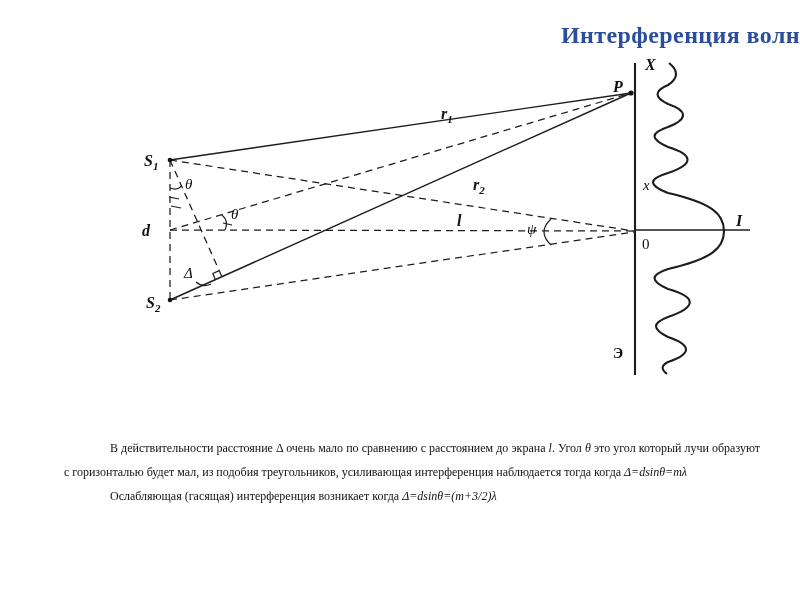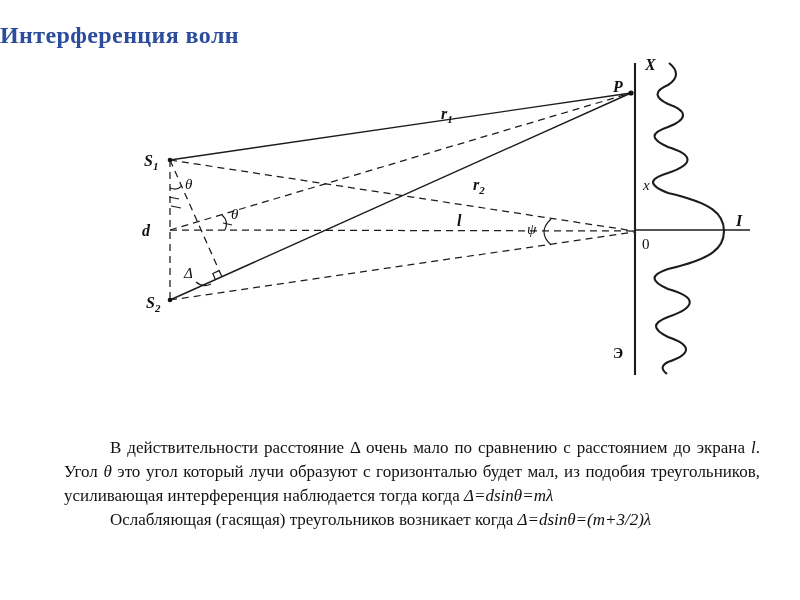--- a/index.html
+++ b/index.html
@@ -1,32 +1,32 @@
 <!DOCTYPE html>
 <html><head>
 <meta charset="utf-8">
 <style>
   *{margin:0;padding:0;box-sizing:border-box}
   html,body{width:800px;height:600px}
   body{background:#ffffff;font-family:"Liberation Serif",serif;position:relative;overflow:hidden;color:#111}
-  .title{position:absolute;top:22px;left:0;width:100%;text-align:left;
+  .title{position:absolute;top:22px;left:0;width:100%;text-align:right;
          font-size:24px;font-weight:bold;color:#2c4d9c;letter-spacing:.4px}
   .diagram{position:absolute;left:0;top:0}
   .diagram line,.diagram path{stroke:#1c1c1c;fill:none}
   .solid{stroke-width:1.4}
   .thick{stroke-width:2.1}
   .dash{stroke-width:1.25;stroke-dasharray:7 5}
   .arc{stroke-width:1.2}
   .lbl text{fill:#111;font-family:"Liberation Serif",serif}
   .var{font-style:italic;font-weight:bold;font-size:16px}
   .sub{font-size:11px;font-weight:bold;font-style:italic}
   .gk{font-style:italic;font-size:15px}
   .plain{font-size:15px}
   .bodytext{position:absolute;left:64px;right:40px;top:436px;
-            font-size:17px;line-height:24px}
+            font-size:12px;line-height:24px}
   .bodytext p{text-indent:46px}
   .p1{text-align:justify}
 </style>
 </head>
 <body>
 
 <h1 class="title">Интерференция волн</h1>
 
 <svg class="diagram" width="800" height="600" viewBox="0 0 800 600">
 
@@ -92,14 +92,14 @@
     <text x="645" y="70" class="var">X</text>
     <text x="643" y="190" class="gk">x</text>
     <text x="642" y="249" class="plain">0</text>
     <text x="736" y="226" class="var">I</text>
     <text x="613" y="358" class="plain" font-weight="bold">Э</text>
   </g>
 </svg>
 
 <div class="bodytext">
   <p class="p1"><span>В действительности расстояние Δ очень мало по сравнению с расстоянием до экрана </span><i>l</i><span>. Угол </span><i>θ</i><span> это угол который лучи образуют с горизонталью будет мал, из подобия треугольников, усиливающая интерференция наблюдается тогда когда </span><i>Δ=dsinθ=mλ</i></p>
-  <p class="p3"><span>Ослабляющая (гасящая) треугольников возникает когда </span><i>Δ=dsinθ=(m+3/2)λ</i></p>
+  <p class="p3"><span>Ослабляющая (гасящая) интерференция возникает когда </span><i>Δ=dsinθ=(m+3/2)λ</i></p>
 </div>
 
 </body></html>

